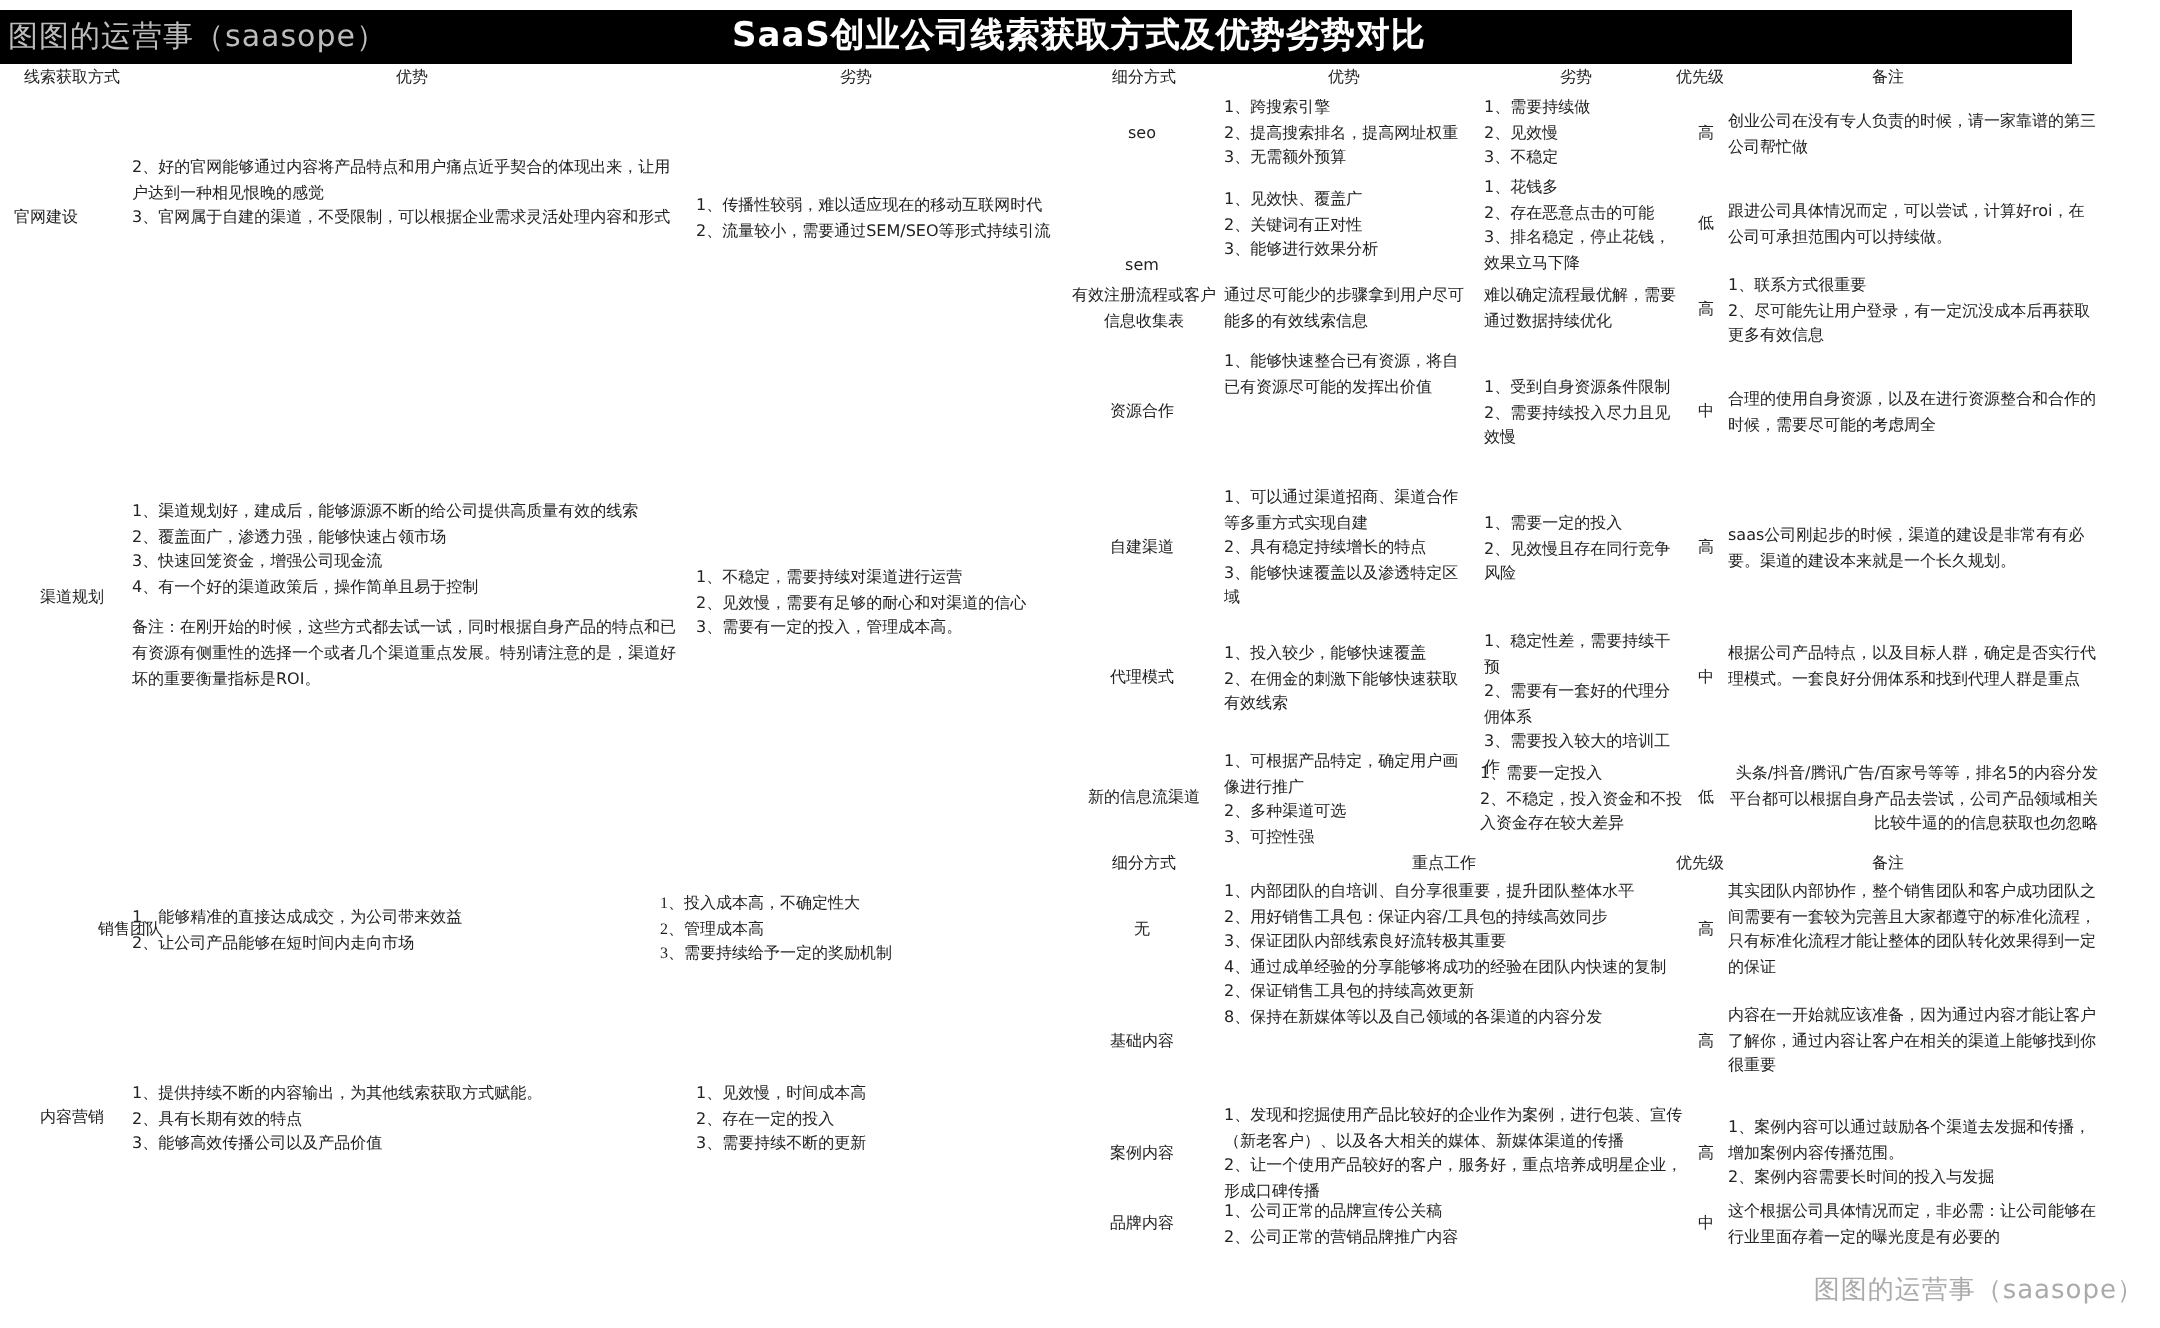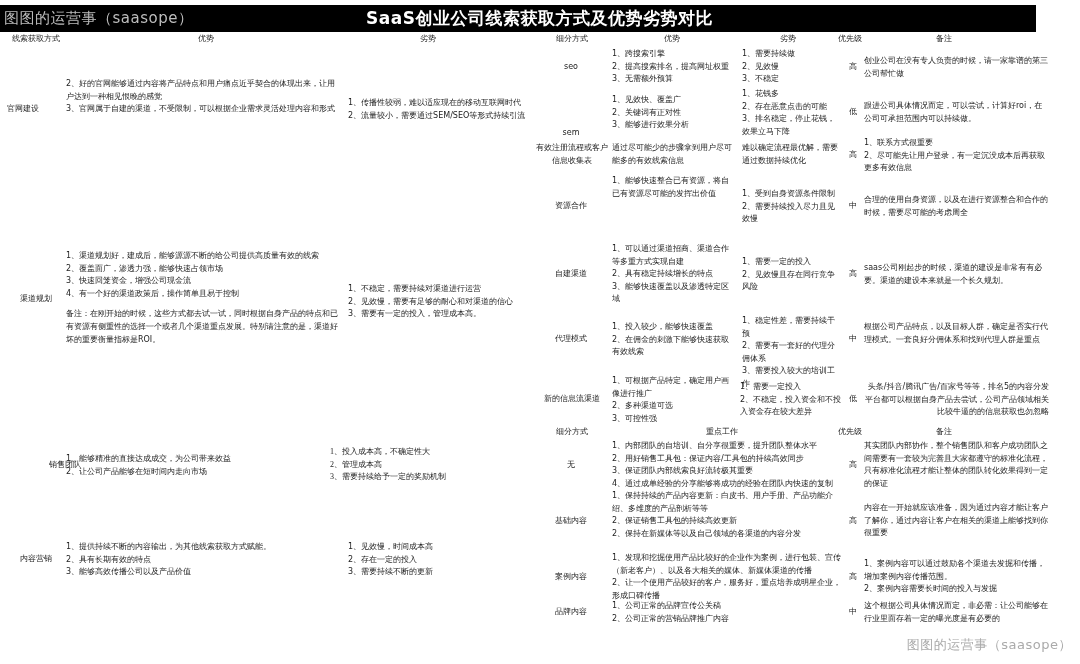--- a/index.html
+++ b/index.html
@@ -174,23 +174,22 @@
   <span class="ln">1、内部团队的自培训、自分享很重要，提升团队整体水平</span>
   <span class="ln">2、用好销售工具包：保证内容/工具包的持续高效同步</span>
   <span class="ln">3、保证团队内部线索良好流转极其重要</span>
   <span class="ln">4、通过成单经验的分享能够将成功的经验在团队内快速的复制</span>
 </div>
 <div class="cell" style="left:849px;top:459px;">高</div>
 <div class="cell" style="left:864px;top:440px;width:185px;">其实团队内部协作，整个销售团队和客户成功团队之间需要有一套较为完善且大家都遵守的标准化流程，只有标准化流程才能让整体的团队转化效果得到一定的保证</div>
 
 <div class="cell center" style="left:536px;top:515px;width:70px;">基础内容</div>
 <div class="cell" style="left:612px;top:490px;width:230px;">
-  <span class="ln">1、保持持续的产品内容更新：白皮书、用户手册、产品功能介绍、多维度的产品剖析等等</span>
   <span class="ln">2、保证销售工具包的持续高效更新</span>
-  <span class="ln">2、保持在新媒体等以及自己领域的各渠道的内容分发</span>
+  <span class="ln">8、保持在新媒体等以及自己领域的各渠道的内容分发</span>
 </div>
 <div class="cell" style="left:849px;top:515px;">高</div>
 <div class="cell" style="left:864px;top:502px;width:185px;">内容在一开始就应该准备，因为通过内容才能让客户了解你，通过内容让客户在相关的渠道上能够找到你很重要</div>
 
 <div class="cell center" style="left:536px;top:571px;width:70px;">案例内容</div>
 <div class="cell" style="left:612px;top:552px;width:230px;">
   <span class="ln">1、发现和挖掘使用产品比较好的企业作为案例，进行包装、宣传（新老客户）、以及各大相关的媒体、新媒体渠道的传播</span>
   <span class="ln">2、让一个使用产品较好的客户，服务好，重点培养成明星企业，形成口碑传播</span>
 </div>
 <div class="cell" style="left:849px;top:571px;">高</div>

